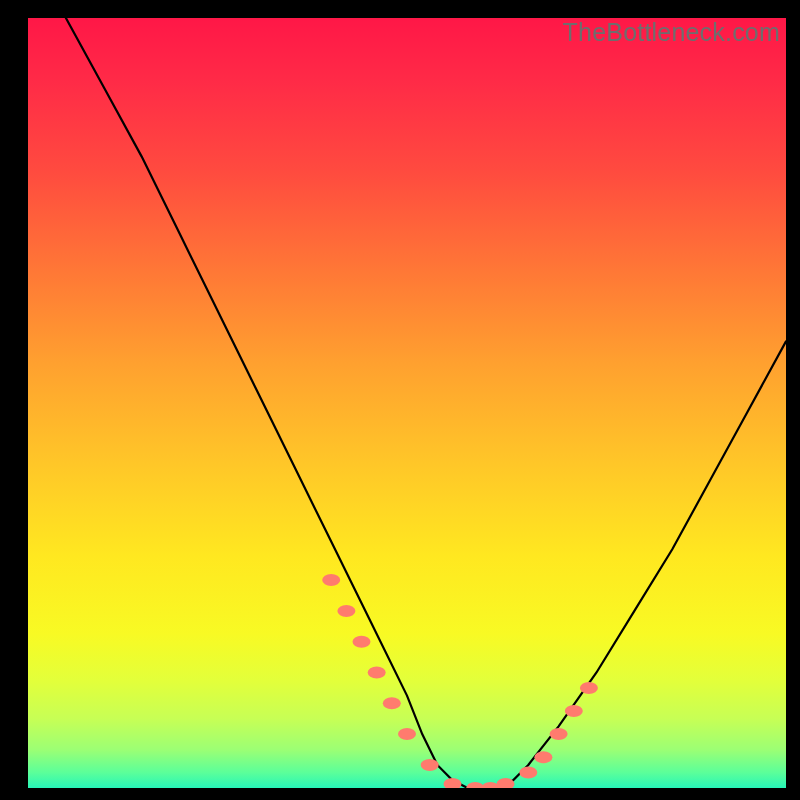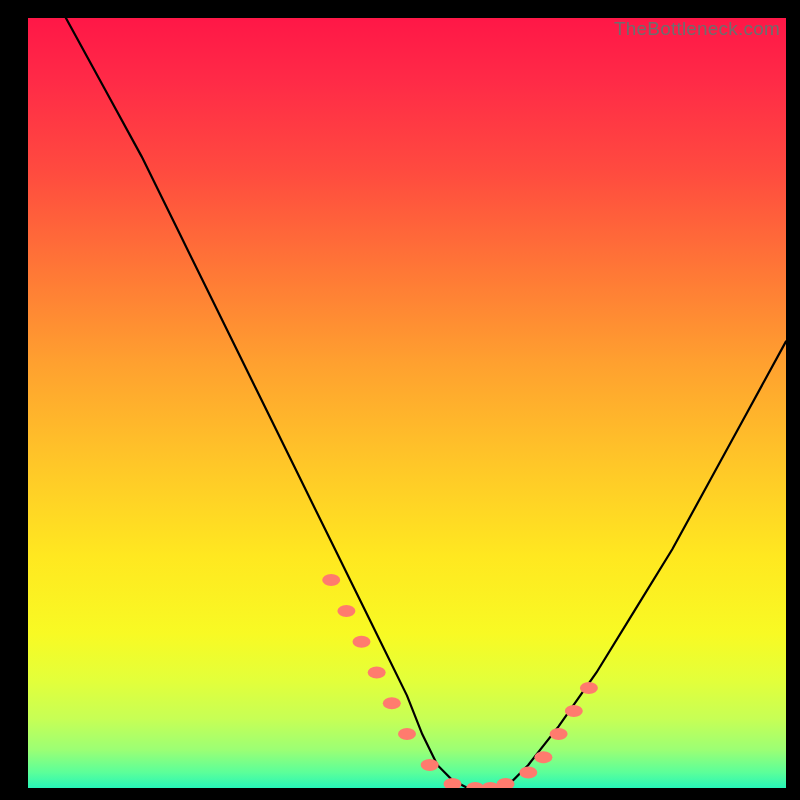--- a/index.html
+++ b/index.html
@@ -47,21 +47,21 @@
     left: 0;
     top: 0;
     width: 758px;
     height: 770px;
   }
   .watermark {
     position: absolute;
     top: 0px;
     right: 6px;
     font-family: Arial, Helvetica, sans-serif;
-    font-size: 19px;
+    font-size: 25px;
     color: #6e6e6e;
     letter-spacing: 0.2px;
     user-select: none;
   }
 </style>
 </head>
 <body>
 
 <div class="frame">
   <div class="plot-area"></div>

